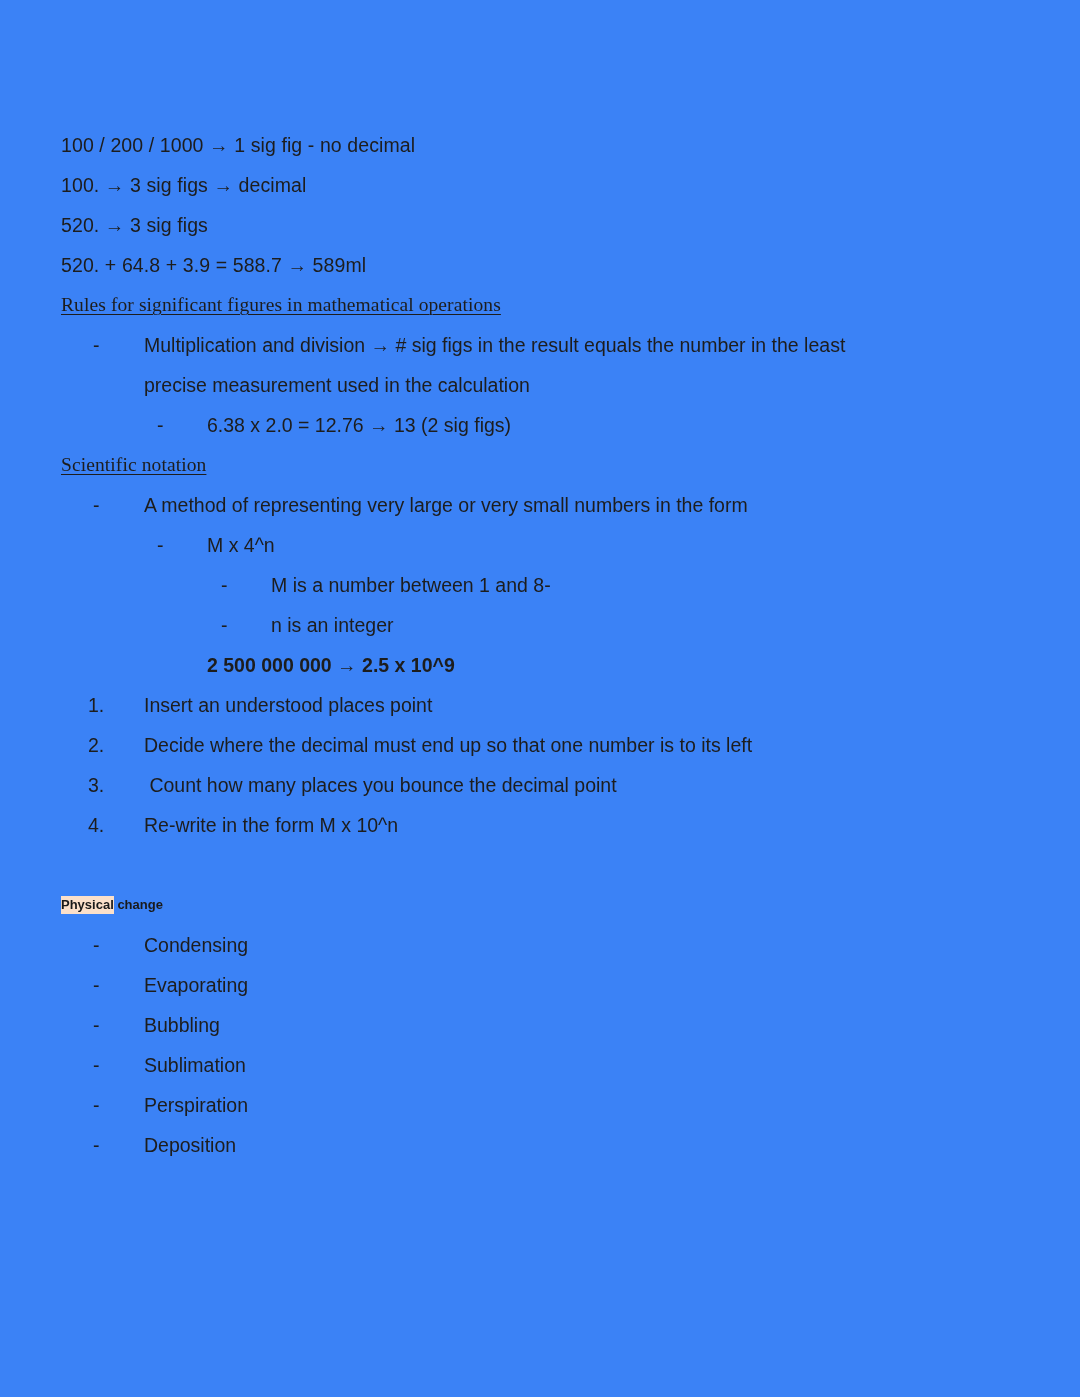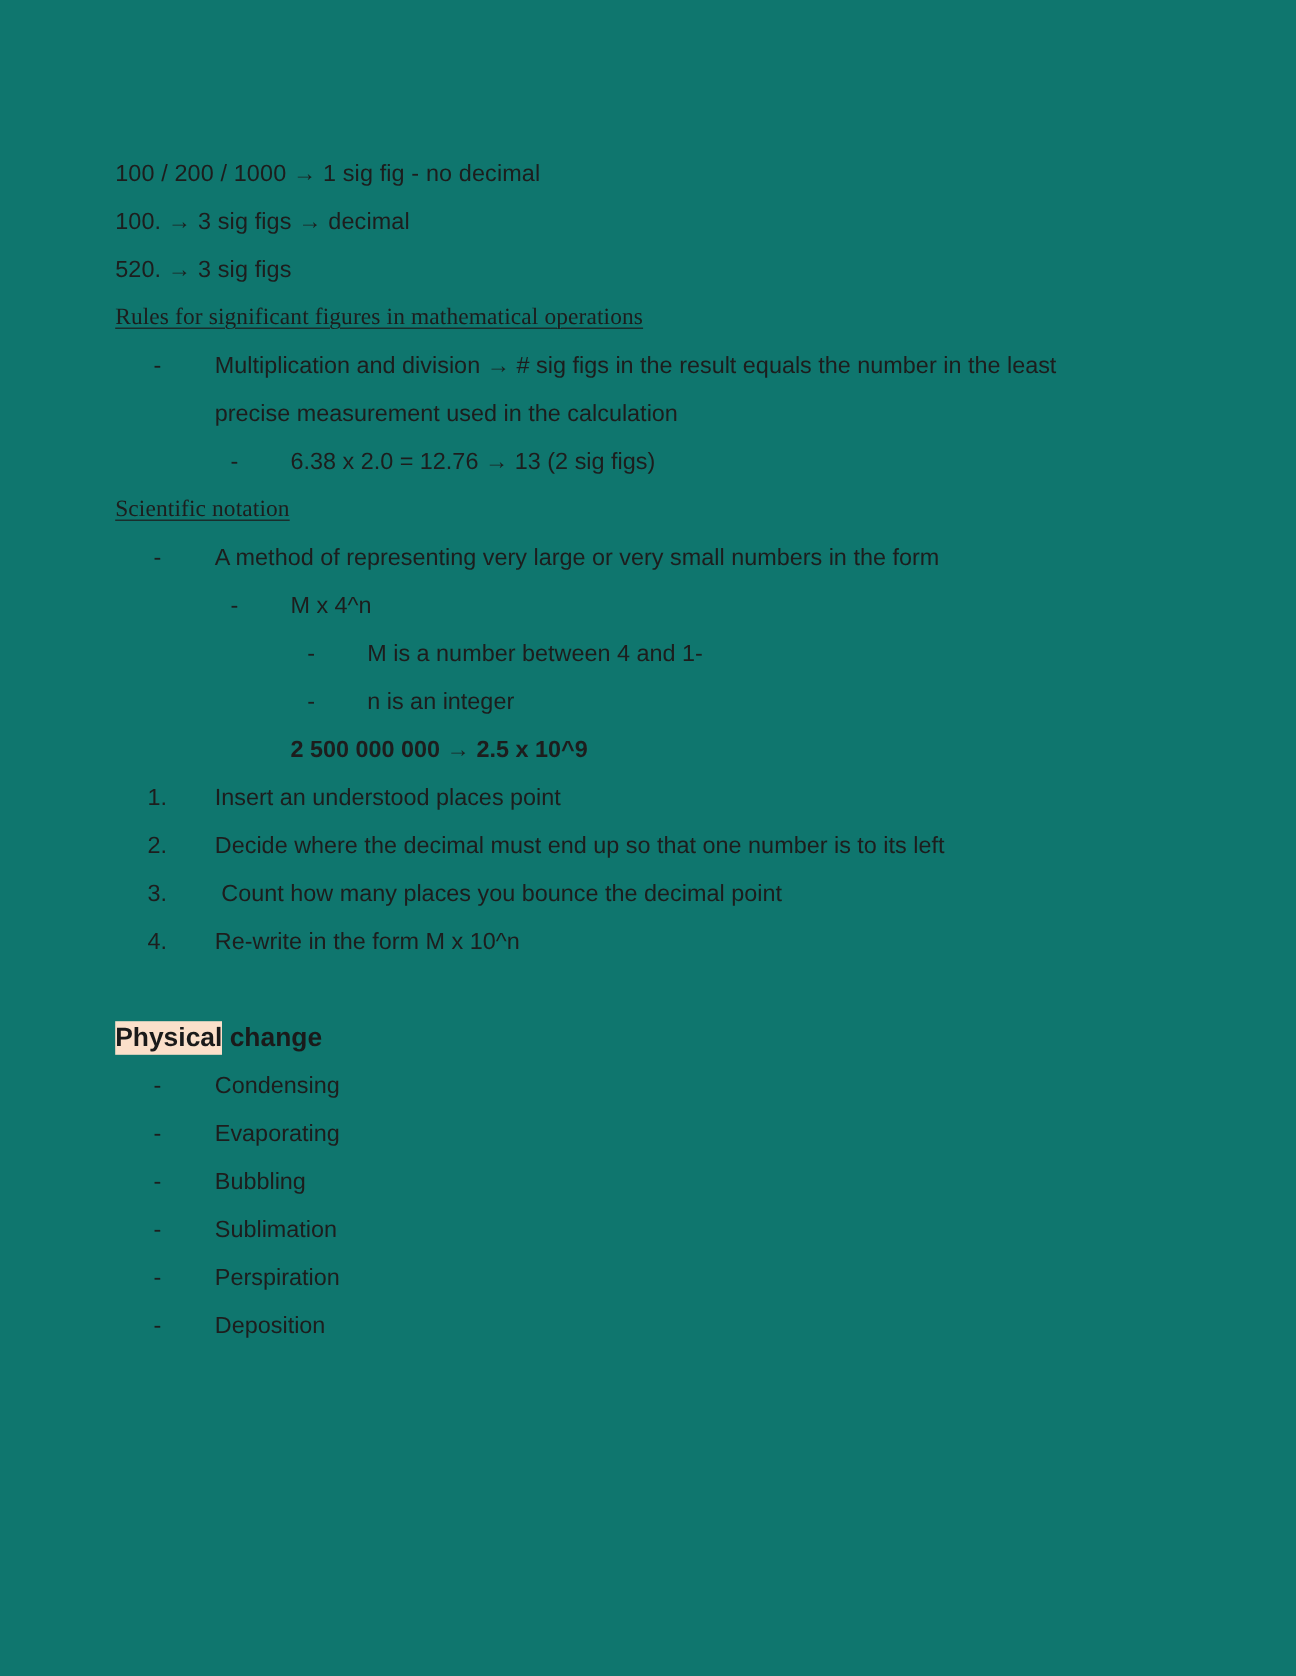--- a/index.html
+++ b/index.html
@@ -13,22 +13,22 @@
     font-family: "Liberation Sans", sans-serif;
     color: #1a1a1a;
     -webkit-font-smoothing: antialiased;
   }
 
   .page {
     position: relative;
     width: 1080px;
     height: 1397px;
     box-sizing: border-box;
-    padding: 125px 180px 0 96px;
-    background: #0f766e;
+    padding: 125px 180px 0 61px;
+    background: #3b82f6;
   }
 
   
   .line {
     position: relative;
     font-size: 19.5px;
     line-height: 40px;
     letter-spacing: 0.1px;
     color: #1d1d1d;
     white-space: pre-wrap;
@@ -89,34 +89,35 @@
 
   .blank { display: block; height: 40px; }
 
   .hl {
     background: #fbe0ca;
     padding: 1px 0 2px 0;
   }
 
   .section-head {
     margin: 0;
-    font-size: 22px;
+    font-size: 13px;
     line-height: 40px;
     font-weight: bold;
     color: #1a1a1a;
   }
 </style>
 </head>
 <body>
 
 <div class="page">
 
   <p class="line plain">100 / 200 / 1000 → 1 sig fig - no decimal</p>
   <p class="line plain">100. → 3 sig figs → decimal</p>
   <p class="line plain">520. → 3 sig figs</p>
+  <p class="line plain">520. + 64.8 + 3.9 = 588.7 → 589ml</p>
 
   <p class="line heading-underline">Rules for significant figures in mathematical operations</p>
 
   <div class="row lvl1">
     <span class="marker">-</span>
     <span class="body">Multiplication and division → # sig figs in the result equals the number in the least precise measurement used in the calculation</span>
   </div>
 
   <div class="row lvl2">
     <span class="marker">-</span>
@@ -130,21 +131,21 @@
     <span class="body">A method of representing very large or very small numbers in the form</span>
   </div>
 
   <div class="row lvl2">
     <span class="marker">-</span>
     <span class="body">M x 4^n</span>
   </div>
 
   <div class="row lvl3">
     <span class="marker">-</span>
-    <span class="body">M is a number between 4 and 1-</span>
+    <span class="body">M is a number between 1 and 8-</span>
   </div>
 
   <div class="row lvl3">
     <span class="marker">-</span>
     <span class="body">n is an integer</span>
   </div>
 
   <div class="row lvl2">
     <span class="body bold">2 500 000 000 → 2.5 x 10^9</span>
   </div>

